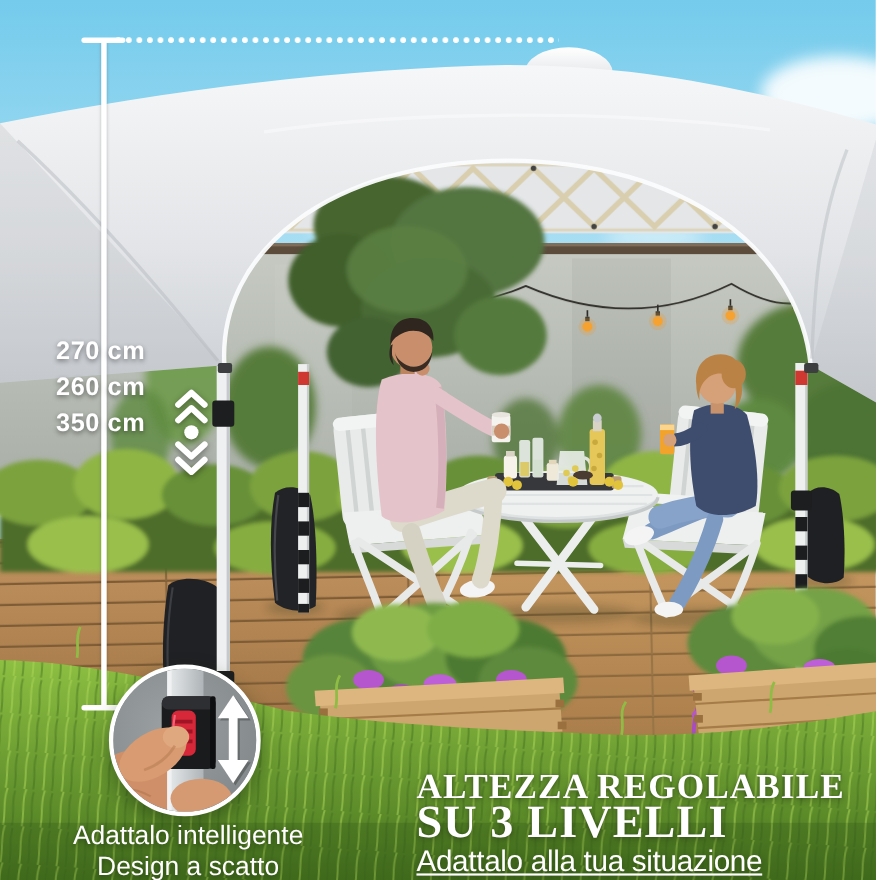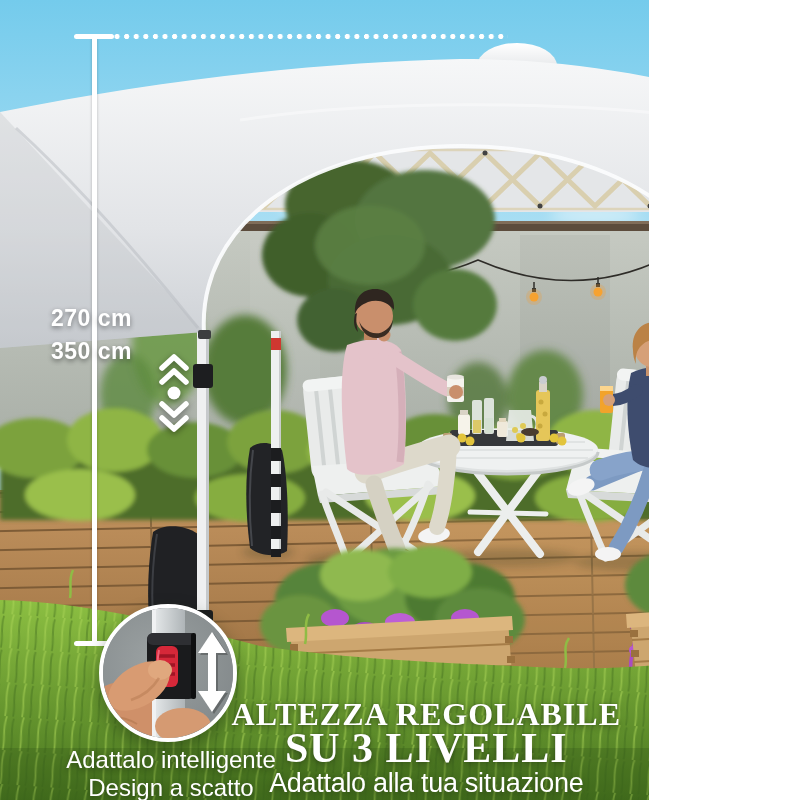--- a/index.html
+++ b/index.html
@@ -1,34 +1,34 @@
 <!DOCTYPE html>
 <html><head>
 <meta charset="utf-8">
 <style>
   html,body{margin:0;padding:0;width:800px;height:800px;overflow:hidden;}
-  .scene{position:relative;width:649px;height:800px;font-family:"Liberation Sans",sans-serif;background:#bfe6f5;overflow:hidden;}
+  .scene{position:relative;width:796px;height:800px;font-family:"Liberation Sans",sans-serif;background:#bfe6f5;overflow:hidden;}
   .photo{position:absolute;inset:0;}
   .dotted{position:absolute;left:104px;top:33px;width:404px;height:7px;
     background-image:radial-gradient(circle at 3.5px 3.5px,#fff 2.4px,rgba(255,255,255,0) 2.9px);
     background-size:9.6px 7px;background-repeat:repeat-x;}
   .vline{position:absolute;left:92px;top:36px;width:5px;height:607px;background:#fff;border-radius:3px;box-shadow:0 1px 3px rgba(0,0,0,.25);}
   .vcap{position:absolute;left:74px;width:40px;height:5px;background:#fff;border-radius:3px;}
   .vcap.top{top:34px}.vcap.bot{top:641px}
   .height-labels{position:absolute;left:51px;top:302px;color:#fff;font-size:23px;font-weight:bold;line-height:33px;letter-spacing:.5px;text-shadow:0 2px 5px rgba(0,0,0,.45);}
   .indicator{position:absolute;left:157px;top:352px;filter:drop-shadow(0 2px 3px rgba(0,0,0,.4));}
   .inset{position:absolute;left:99px;top:604px;width:138px;height:138px;border-radius:50%;
     border:4px solid #fff;box-sizing:border-box;overflow:hidden;box-shadow:0 8px 18px rgba(20,40,10,.45);background:#878d8f;}
   .inset svg{display:block;}
   .inset-caption{position:absolute;left:28px;top:746px;width:286px;text-align:center;color:#fff;
     font-size:24px;font-weight:500;line-height:28px;text-shadow:0 2px 5px rgba(30,50,15,.65);}
-  .promo{position:absolute;right:28px;top:697px;text-align:center;color:#fff;}
+  .promo{position:absolute;right:28px;top:697px;text-align:left;color:#fff;}
   .promo .t1{font-family:"Liberation Serif",serif;font-weight:bold;font-size:32px;line-height:34px;letter-spacing:1px;text-shadow:0 2px 6px rgba(40,60,20,.65),0 0 2px rgba(40,60,20,.4);}
   .promo .t2{font-family:"Liberation Serif",serif;font-weight:bold;font-size:42px;line-height:35px;letter-spacing:1px;text-shadow:0 2px 6px rgba(40,60,20,.65),0 0 2px rgba(40,60,20,.4);}
-  .promo .sub{font-size:27px;font-weight:500;line-height:30px;margin-top:2px;letter-spacing:-0.3px;text-shadow:0 2px 6px rgba(40,60,20,.65);}
+  .promo .sub{font-size:27px;font-weight:500;line-height:30px;margin-top:2px;letter-spacing:-0.3px;text-shadow:0 2px 6px rgba(40,60,20,.65);text-decoration:underline;}
 </style>
 </head>
 <body>
 
 <div class="scene">
 
 <svg class="photo" width="800" height="800" viewBox="0 0 800 800">
   <defs>
     <linearGradient id="skyG" x1="0" y1="0" x2="0" y2="1">
           <stop offset="0" stop-color="#74cbec"></stop>
@@ -469,20 +469,21 @@
   </g>
 </svg>
 
 <div class="dotted"></div>
 <div class="vline"></div>
 <div class="vcap top"></div>
 <div class="vcap bot"></div>
 
 <div class="height-labels">
   <div>270 cm</div>
+  <div>260 cm</div>
   <div>350 cm</div>
 </div>
 
 <svg class="indicator" width="34" height="82" viewBox="0 0 34 82">
   <g stroke="#fff" stroke-width="5.5" fill="none" stroke-linecap="round" stroke-linejoin="round">
     <polyline points="5,16 17,5 29,16"></polyline>
     <polyline points="5,30 17,19 29,30"></polyline>
     <polyline points="5,52 17,63 29,52"></polyline>
     <polyline points="5,66 17,77 29,66"></polyline>
   </g>

